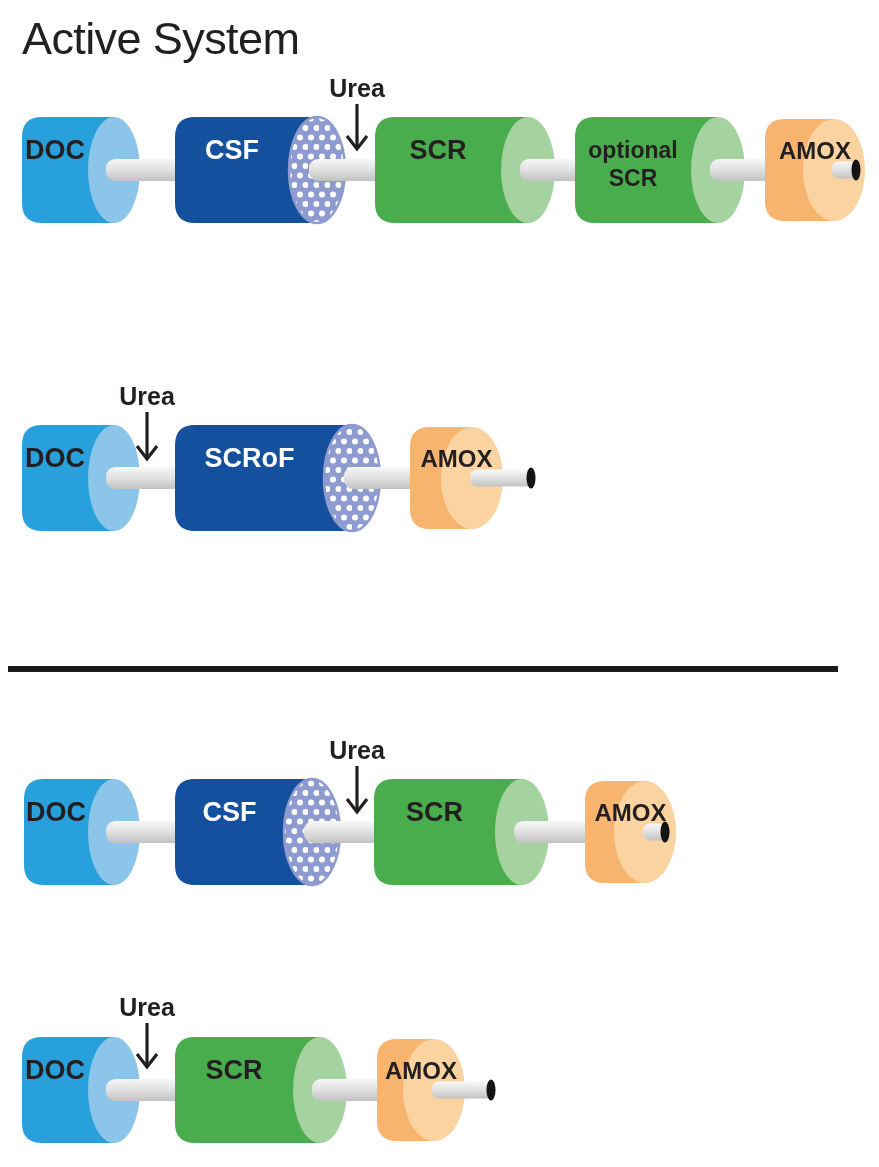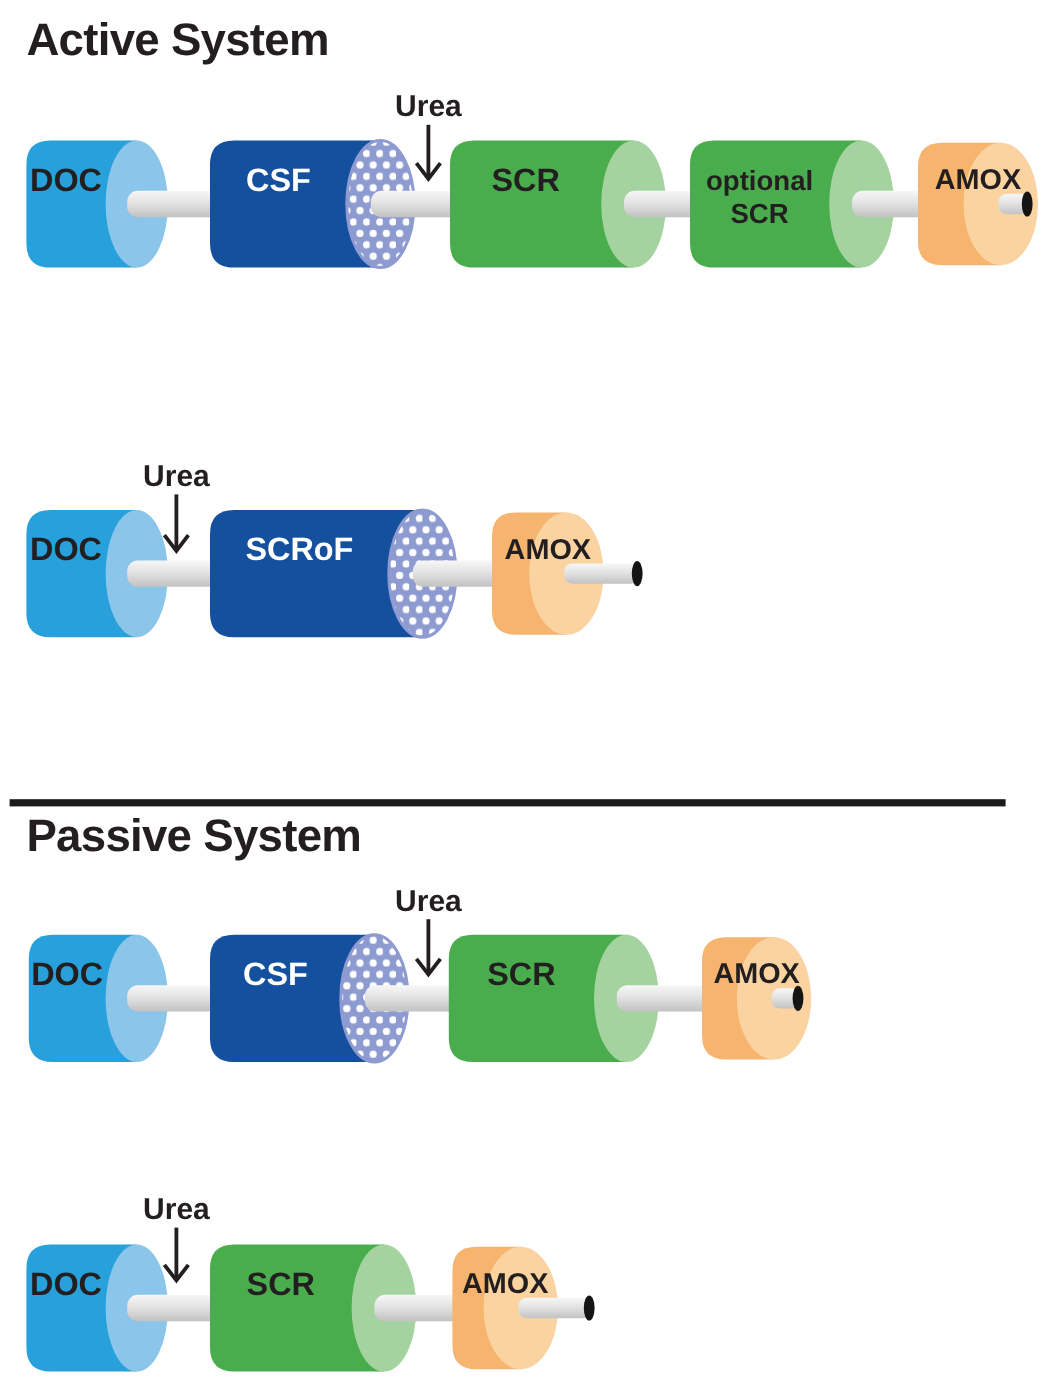--- a/index.html
+++ b/index.html
@@ -4,38 +4,37 @@
 <style>
   html,body{margin:0;padding:0;}
   body{
     width:879px;height:1167px;background:#ffffff;position:relative;
     overflow:hidden;
     font-family:"Liberation Sans","DejaVu Sans",sans-serif;
   }
   .stage{position:absolute;inset:0;}
   .sys-title{
     position:absolute;left:22px;margin:0;
-    font-size:38px;font-weight:bold;color:#231f20;letter-spacing:-0.6px;
+    font-size:45px;font-weight:normal;color:#231f20;letter-spacing:-0.6px;
     white-space:nowrap;
   }
   #title-active{top:13px;}
   #title-passive{top:676px;}
   .divider{position:absolute;left:8px;top:666px;width:830px;height:6px;background:#1a1a1a;}
   svg#diagram{position:absolute;left:0;top:0;}
   svg text{font-family:"Liberation Sans","DejaVu Sans",sans-serif;font-weight:bold;}
 </style>
 </head>
 <body>
 
 <div class="stage">
   <h1 class="sys-title" id="title-active">Active System</h1>
 
   <div class="divider"></div>
 
-  <h1 class="sys-title" id="title-passive">Passive System</h1>
 
   <svg id="diagram" width="879" height="1167" viewBox="0 0 879 1167">
       <defs>
         <linearGradient id="pipeGrad" x1="0" y1="0" x2="0" y2="1">
           <stop offset="0%" stop-color="#f7f7f7"></stop>
           <stop offset="45%" stop-color="#e3e3e3"></stop>
           <stop offset="100%" stop-color="#c2c2c2"></stop>
         </linearGradient>
         <pattern id="dotcap" patternUnits="userSpaceOnUse" width="11" height="19">
           <rect width="11" height="19" fill="#8e9bd1"></rect>

